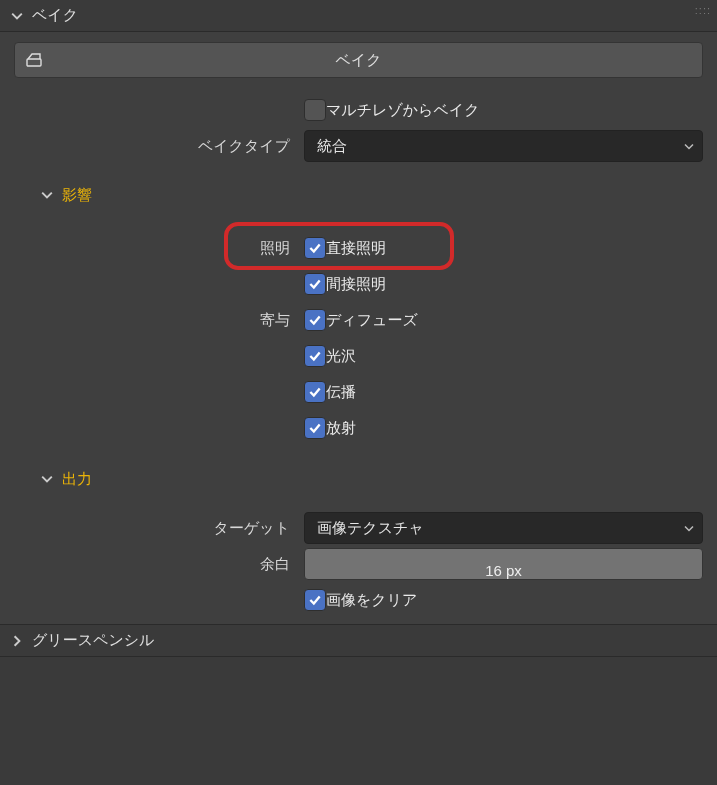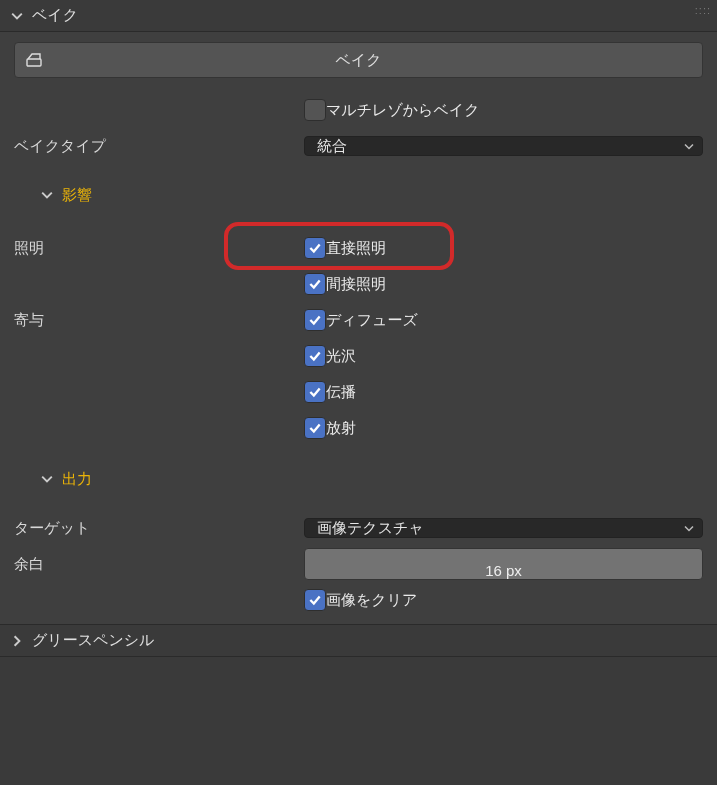--- a/index.html
+++ b/index.html
@@ -54,20 +54,21 @@
     left: 0; right: 0;
     text-align: center;
   }
   .row {
     display: flex;
     align-items: center;
     height: 36px;
   }
   .label-col {
     width: 290px;
+    text-align: right;
     padding-right: 14px;
     color: #d8d8d8;
   }
   .ctrl-col {
     flex: 1;
     display: flex;
     align-items: center;
     gap: 0;
   }
   .checkbox {
@@ -82,21 +83,21 @@
   }
   .checkbox.unchecked { background: #545454; }
   .checkbox.checked { background: #4a72c4; }
   .checkbox svg { width: 14px; height: 14px; }
   .ck-label { color: #eaeaea; }
   .dropdown {
     flex: 1;
     background: #282828;
     border: 1px solid #222;
     border-radius: 4px;
-    height: 20px;
+    height: 32px;
     display: flex;
     align-items: center;
     padding: 0 12px;
     position: relative;
     color: #e6e6e6;
   }
   .dropdown .dd-chev {
     position: absolute;
     right: 8px;
     top: 50%;

